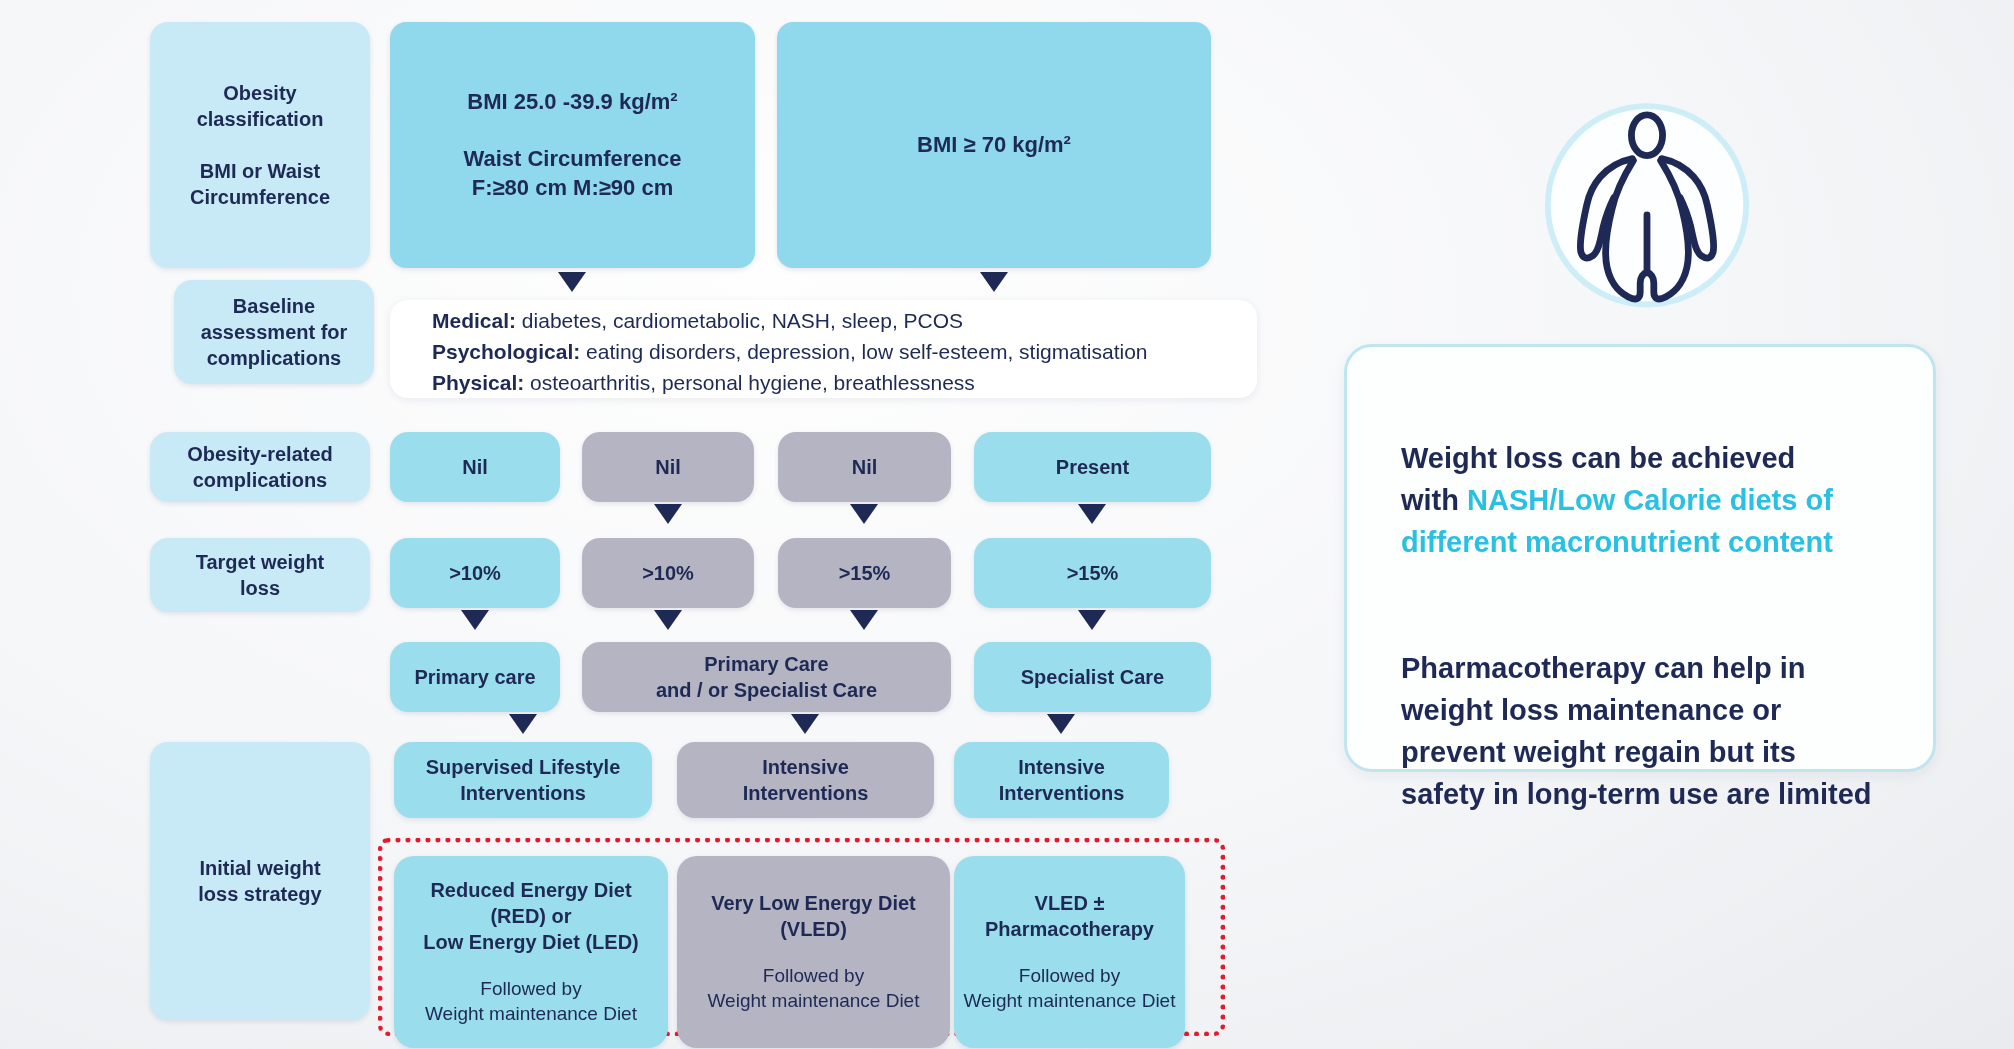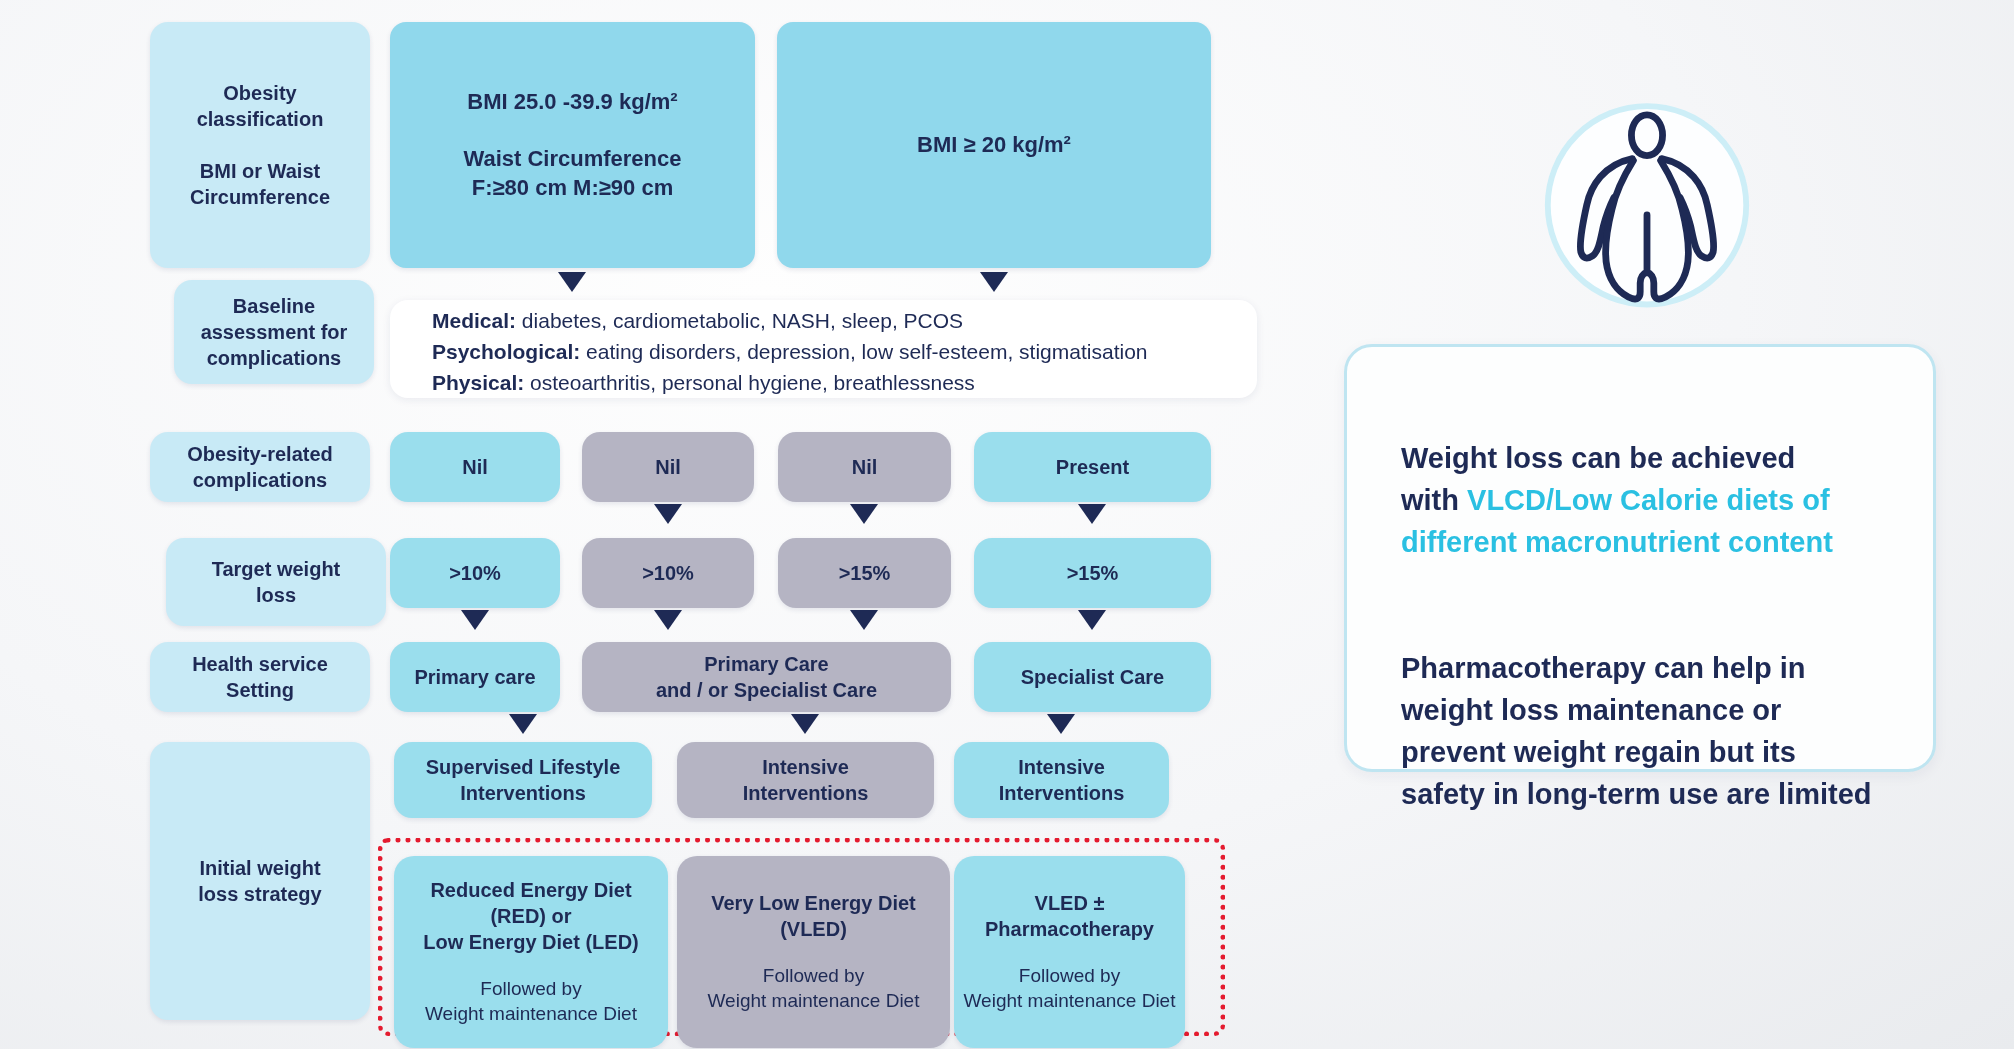--- a/index.html
+++ b/index.html
@@ -58,32 +58,30 @@
     <div>Obesity
 classification</div>
     <div style="margin-top:26px;">BMI or Waist
 Circumference</div>
   </div>
   <div class="box light" style="left:150px;top:280px;width:200px;height:104px;margin-left:24px;">Baseline
 assessment for
 complications</div>
   <div class="box light" style="left:150px;top:432px;width:220px;height:70px;">Obesity-related
 complications</div>
-  <div class="box light" style="left:150px;top:538px;width:220px;height:88px;margin-left:16px;">Target weight
+  <div class="box light" style="left:150px;top:538px;width:220px;height:74px;">Target weight
 loss</div>
-  <div class="box light" style="left:150px;top:642px;width:220px;height:70px;">Health service
-Setting</div>
   <div class="box light" style="left:150px;top:742px;width:220px;height:278px;">Initial weight
 loss strategy</div>
 
   <div class="box blue2" style="left:390px;top:22px;width:365px;height:246px;">BMI 25.0 -39.9 kg/m²
 
 Waist Circumference
 F:≥80 cm  M:≥90 cm</div>
-  <div class="box blue2" style="left:777px;top:22px;width:434px;height:246px;">BMI ≥ 20 kg/m²</div>
+  <div class="box blue2" style="left:777px;top:22px;width:434px;height:246px;">BMI ≥ 70 kg/m²</div>
   <div class="arr" style="left:558px;top:272px;"></div>
   <div class="arr" style="left:980px;top:272px;"></div>
 
   <div class="whitebox" style="left:390px;top:300px;width:825px;height:98px;">
     <div class="bl"><b>Medical:</b><span> diabetes, cardiometabolic, NASH, sleep, PCOS</span></div>
     <div class="bl"><b>Psychological:</b><span> eating disorders,  depression, low self-esteem, stigmatisation</span></div>
     <div class="bl"><b>Physical:</b><span>  osteoarthritis, personal hygiene, breathlessness</span></div>
   </div>
 
   <div class="box blue" style="left:390px;top:432px;width:170px;height:70px;">Nil</div>
@@ -146,21 +144,21 @@
       <ellipse cx="110" cy="38" rx="16" ry="21" stroke="#1e2a55" stroke-width="7"></ellipse>
       <path d="M 95,62 C 66,68 52,90 48,110 C 44,128 40,148 42,158 Q 45,168 54,162 C 60,158 62,146 65,132 C 68,120 72,110 76,102" stroke="#1e2a55" stroke-width="7"></path>
       <path d="M 125,62 C 154,68 168,90 172,110 C 176,128 180,148 178,158 Q 175,168 166,162 C 160,158 158,146 155,132 C 152,120 148,110 144,102" stroke="#1e2a55" stroke-width="7"></path>
       <path d="M 96,64 C 86,80 78,96 74,114 C 69,134 65,156 69,174 C 73,192 84,202 95,206 Q 103,208 103,199 L 103,190 C 103,184 106,180 110,179 C 114,180 117,184 117,190 L 117,199 Q 117,208 125,206 C 136,202 147,192 151,174 C 155,156 151,134 146,114 C 142,96 134,80 124,64" stroke="#1e2a55" stroke-width="7"></path>
       <path d="M 110,120 L 110,179" stroke="#1e2a55" stroke-width="7"></path>
     </svg>
   </div>
 
   <div class="panel" style="left:1344px;top:344px;width:592px;height:428px;">
     <p><span>Weight loss can be achieved
-with </span><span class="cyan">VLCD/Low Calorie diets of
+with </span><span class="cyan">NASH/Low Calorie diets of
 different macronutrient content</span></p>
     <p>Pharmacotherapy can help in
 weight loss maintenance or
 prevent weight regain but its
 safety in long-term use are limited</p>
   </div>
 
 </div>
 
 </body></html>

